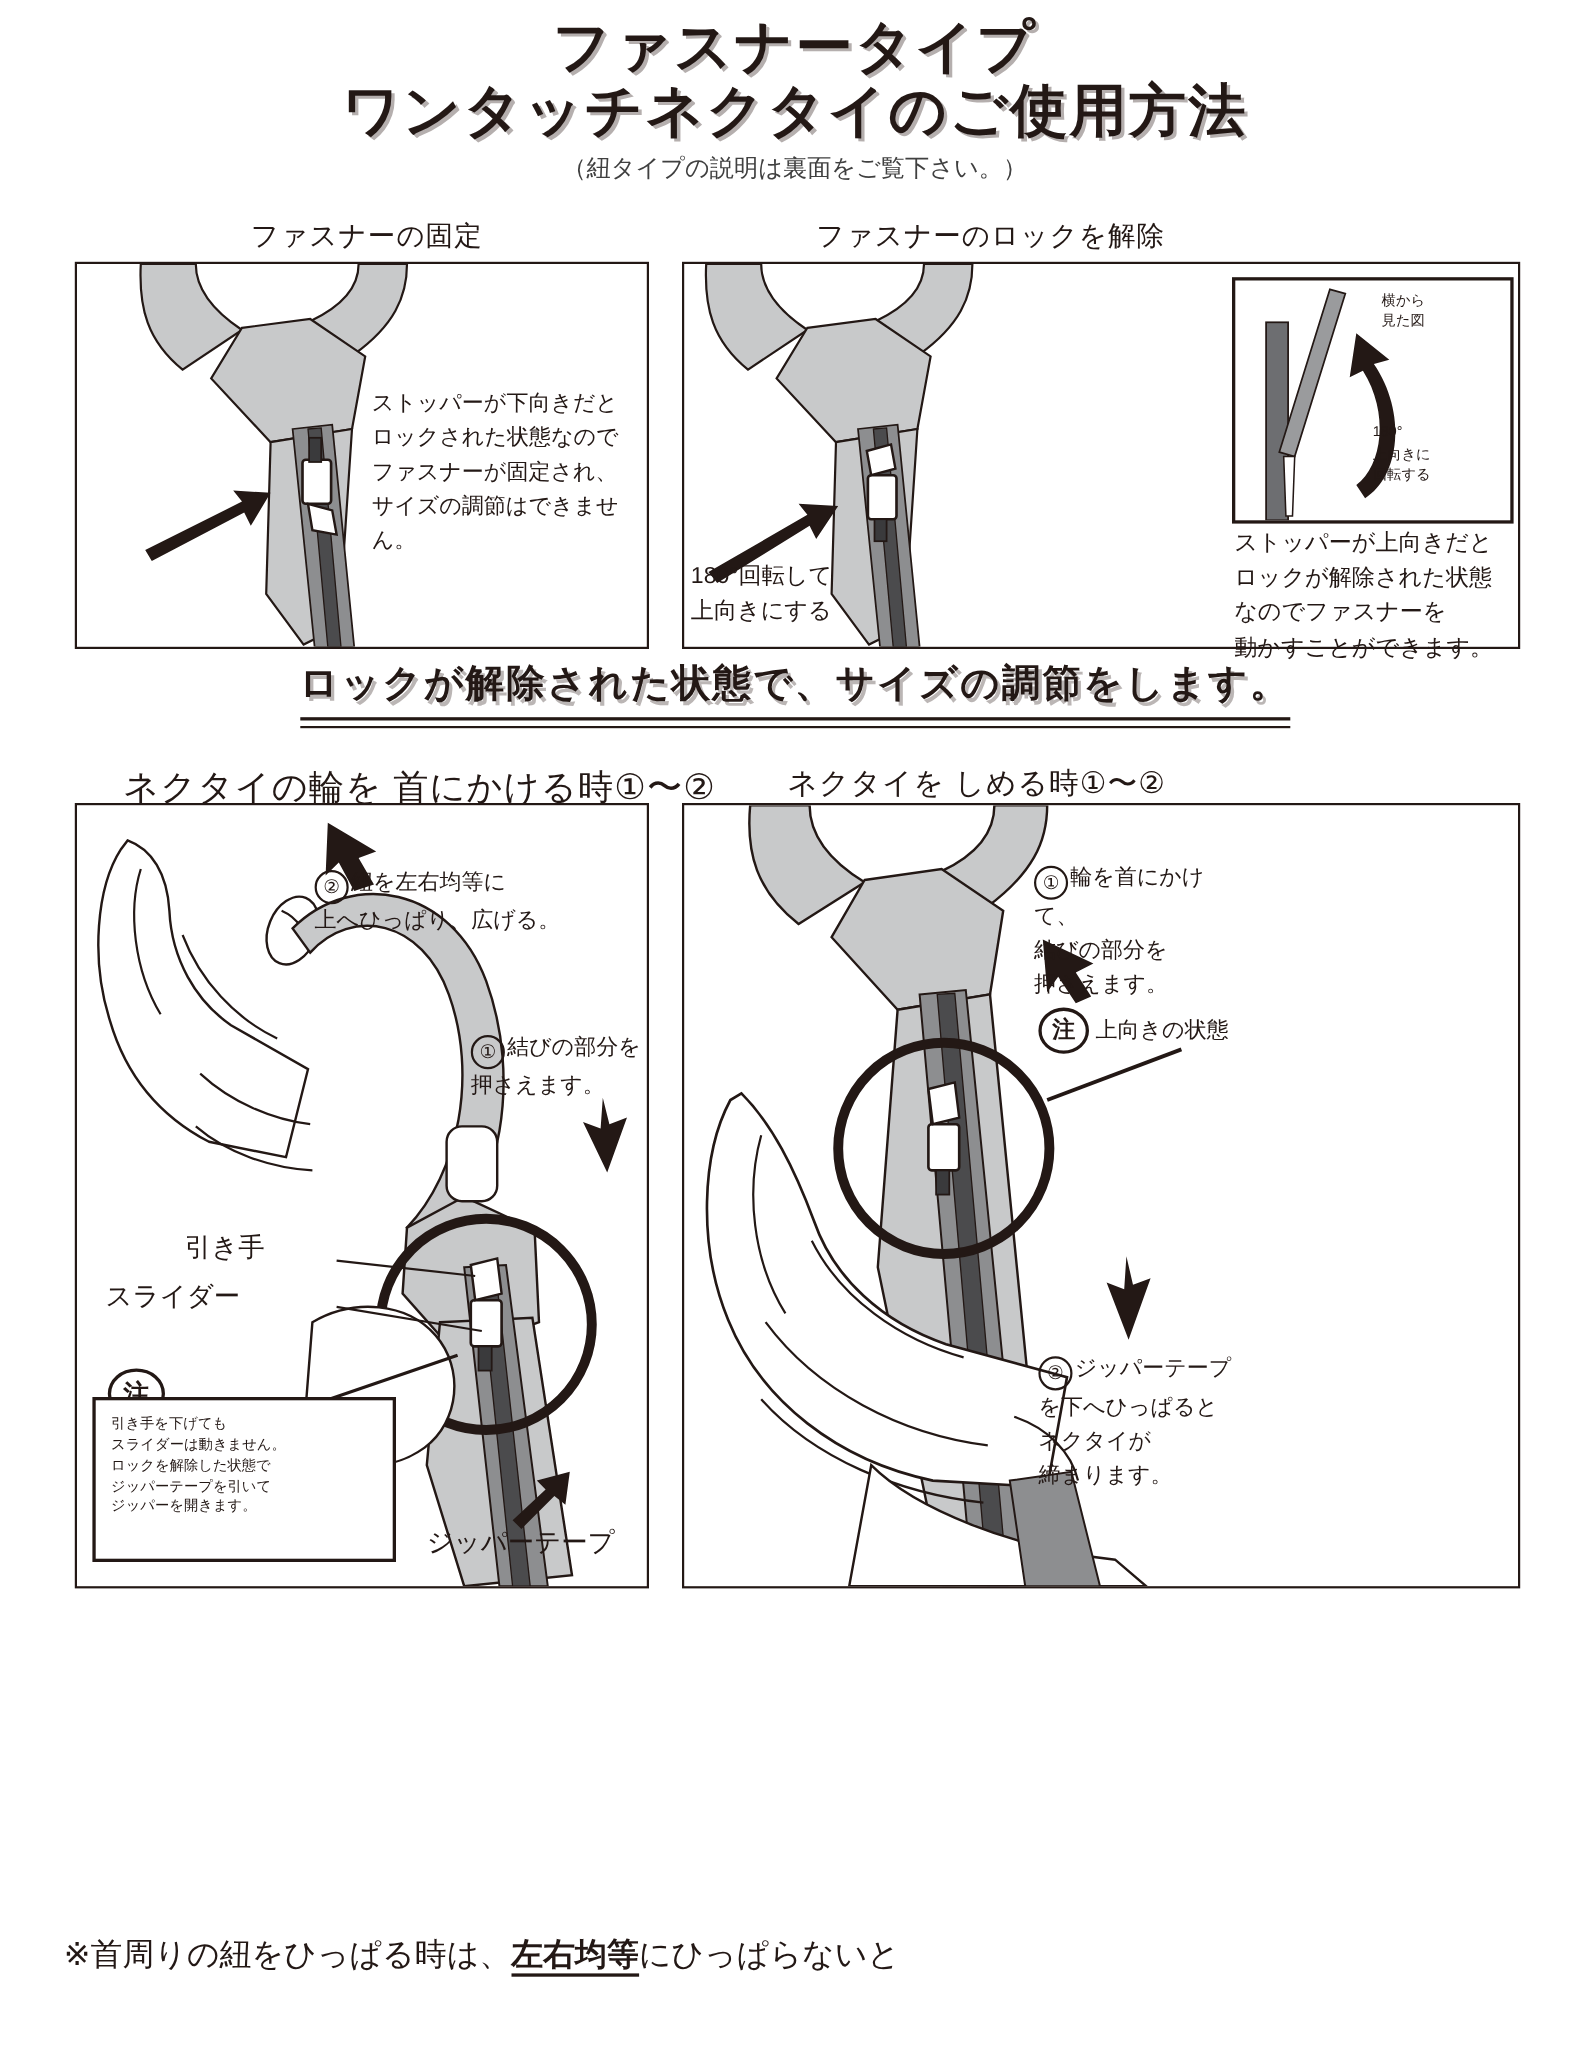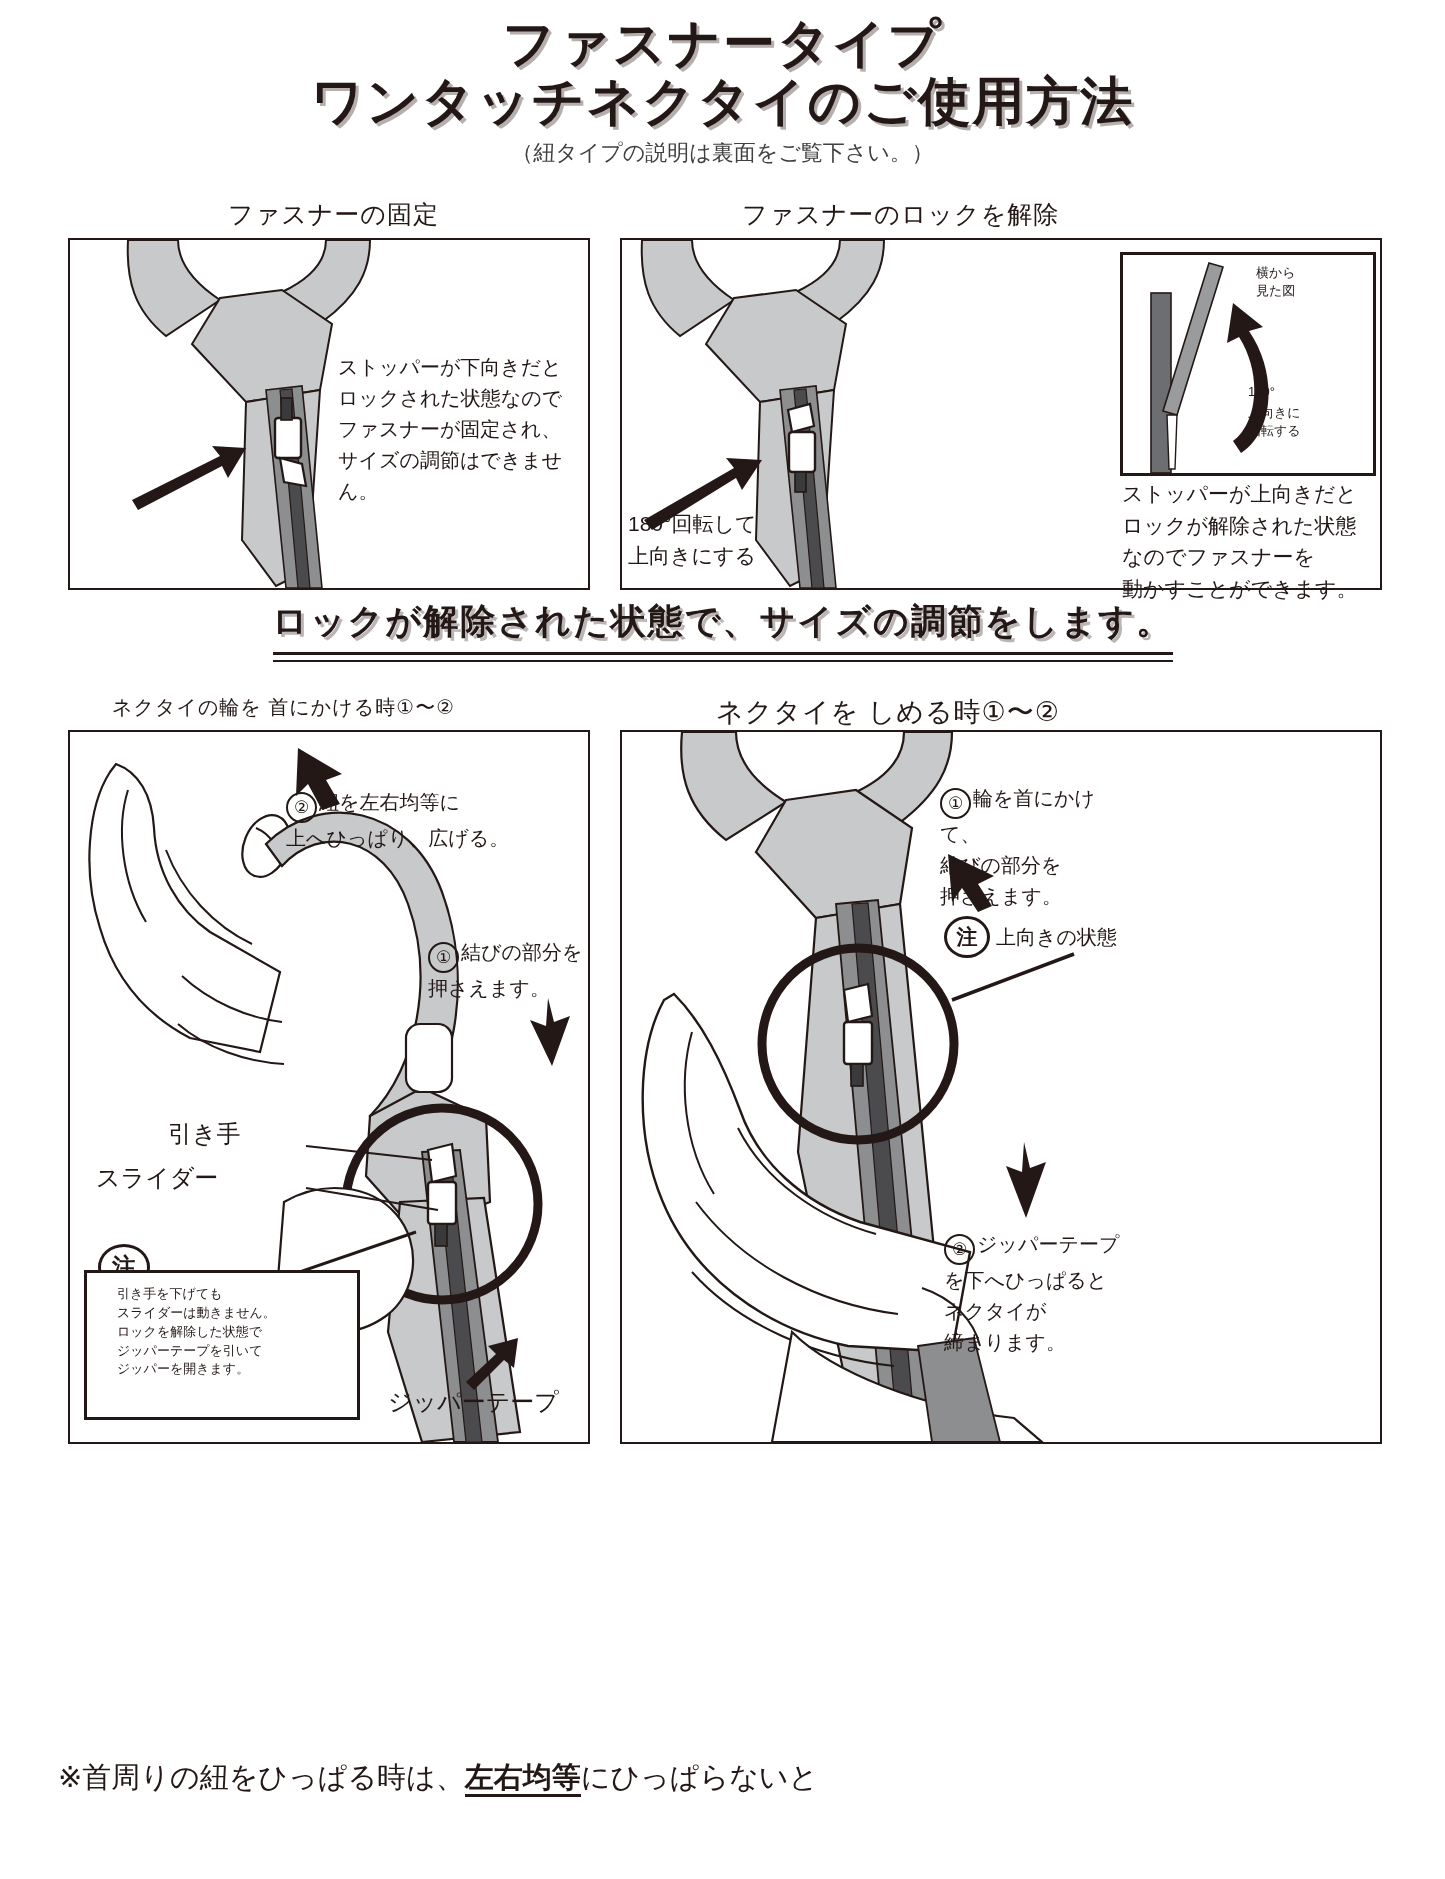--- a/index.html
+++ b/index.html
@@ -107,21 +107,21 @@
     border-bottom: 2px solid #231815;
     height: 5px;
   }
 
   
   .note-box {
     position: absolute;
     border: 3px solid #231815;
     background: #ffffff;
     box-sizing: border-box;
-    padding: 12px 14px 10px 30px;
+    padding: 12px 14px 10px 14px;
   }
   .note-badge {
     position: absolute;
     width: 46px;
     height: 40px;
     border: 3px solid #231815;
     border-radius: 50%;
     background: #ffffff;
     display: flex;
     align-items: center;
@@ -244,21 +244,21 @@
   <div class="callout small" style="left:1122px; top:478px; width:250px;">ストッパーが上向きだと
 ロックが解除された状態
 なのでファスナーを
 動かすことができます。</div>
 
   <div class="banner">
     <div class="banner-text">ロックが解除された状態で、サイズの調節をします。</div>
     <div class="banner-rule"></div>
   </div>
 
-  <div class="panel-caption" style="left:112px; top:694px; font-size:20px;">ネクタイの輪を 首にかける時①〜②</div>
+  <div class="panel-caption" style="left:112px; top:694px; font-size:32px;">ネクタイの輪を 首にかける時①〜②</div>
   <div class="panel-caption" style="left:716px; top:694px; font-size:27px;">ネクタイを しめる時①〜②</div>
 
   <div class="panel" id="panel-loop">
     <svg class="svg-fill" viewBox="0 0 518 710" preserveAspectRatio="none">
 
       <path d="M40 40 C 18 74, 12 140, 30 196 C 44 244, 74 282, 120 306 L 190 320 L 210 240 L 140 200
                C 108 178, 86 140, 84 96 C 82 62, 68 40, 46 32 Z" fill="#ffffff" stroke="#231815" stroke-width="2.2"></path>
       <path d="M58 58 C 46 96, 52 150, 76 190" fill="none" stroke="#231815" stroke-width="2"></path>
       <path d="M96 118 C 112 160, 144 194, 182 212" fill="none" stroke="#231815" stroke-width="2"></path>
       <path d="M112 244 C 140 270, 178 286, 212 290" fill="none" stroke="#231815" stroke-width="2"></path>

